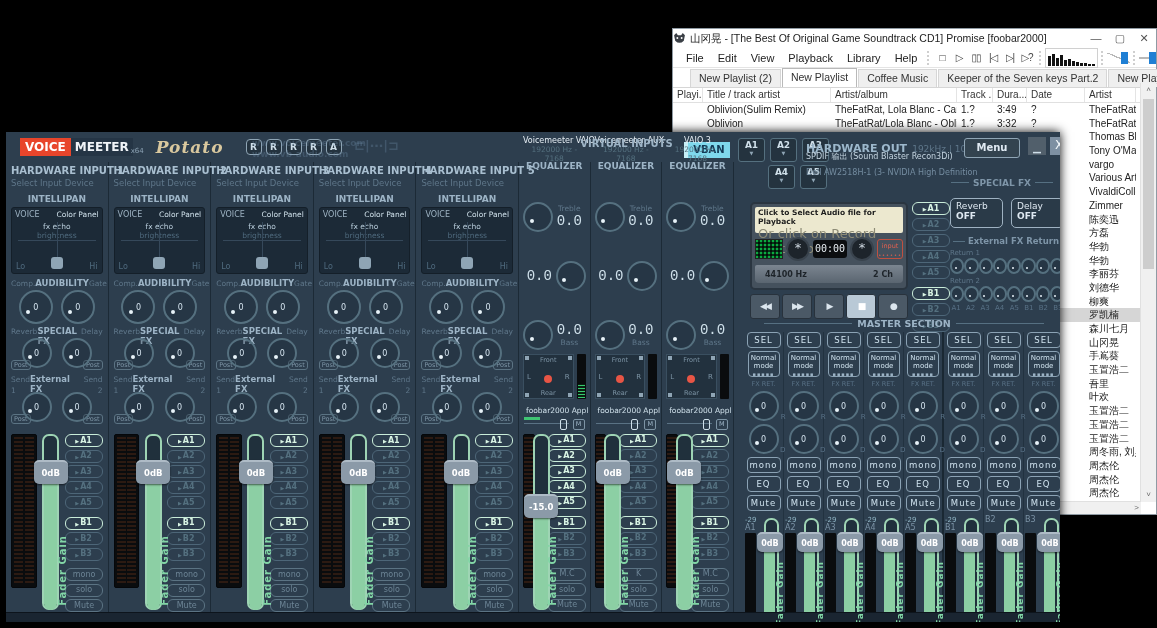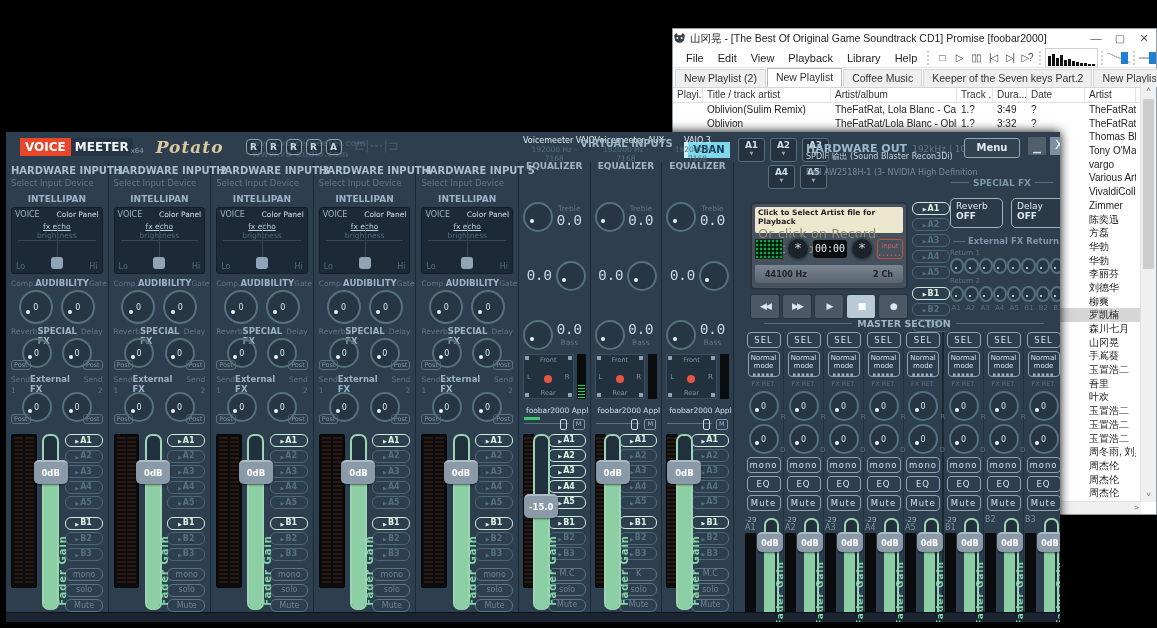--- a/index.html
+++ b/index.html
@@ -13,21 +13,21 @@
   .fb-menu{height:19px;display:flex;align-items:center;padding-left:6px;border-bottom:1px solid #e4e4e4;}
   .fb-menu .mi{padding:0 7px;color:#222;font-size:11px;}
   .vsep{width:5px;height:14px;margin:0 3px;border-left:2px dotted #cfcfcf;}
   .tb-ico{width:17px;text-align:center;color:#444;font-size:10px;line-height:16px;letter-spacing:-1px;}
   .spectrum{width:62px;height:16px;background:#fff;border:1px solid #d0d0d0;display:flex;align-items:flex-end;padding:1px 2px;gap:1px;}
   .spectrum i{display:block;width:3px;background:#111;}
   .slider{position:relative;height:14px;}
   .slider .track{position:absolute;left:0;right:0;top:6px;height:2px;background:#b9b9b9;}
   .slider .ramp{position:absolute;left:0;right:0;bottom:2px;height:10px;background:linear-gradient(to top right,transparent 48%,#b9b9b9 48%,#b9b9b9 55%,transparent 55%);}
   .slider .hnd{position:absolute;top:1px;width:7px;height:12px;background:#1f7fd4;}
-  .fb-tabs{height:19px;display:flex;align-items:flex-end;background:#fff;border-bottom:1px solid #d6d6d6;padding-left:2px;}
+  .fb-tabs{height:19px;display:flex;align-items:flex-end;background:#fff;border-bottom:1px solid #d6d6d6;padding-left:17px;}
   .tab{height:17px;line-height:16px;padding:0 8px;font-size:10.5px;color:#333;background:#efefef;border:1px solid #d6d6d6;border-bottom:none;margin-right:1px;white-space:nowrap;}
   .tab.active{background:#fff;height:18px;border-color:#b9b9b9;}
   .fb-cols{height:14px;display:flex;border-bottom:1px solid #e0e0e0;background:#fff;}
   .fb-col{font-size:10px;color:#333;padding:0 4px;border-right:1px solid #e4e4e4;white-space:nowrap;overflow:hidden;line-height:13px;}
   .fb-rows{position:relative;}
   .fb-row{display:flex;height:13.7px;line-height:13.5px;background:#fff;}
   .fb-row.sel{background:#d6d6d6;}
   .fb-cell{padding:0 4px;font-size:10px;color:#222;white-space:nowrap;overflow:hidden;}
   .fb-vscroll{position:absolute;right:0;top:54px;bottom:12px;width:15px;background:#f0f0f0;border-left:1px solid #e0e0e0;}
   .fb-vscroll .arr{height:14px;text-align:center;font-size:8px;color:#6a6a6a;line-height:14px;}
@@ -53,21 +53,21 @@
   
   #vm-hw{position:absolute;left:0;top:30px;width:513px;height:450px;display:flex;}
   .hstrip{width:102.6px;box-sizing:border-box;border-right:1px solid #1c2a36;display:flex;flex-direction:column;padding:0 5px;}
   .s-head{height:32px;}
   .s-name{color:#a9bfd0;font-weight:bold;font-size:10px;padding-top:3px;white-space:nowrap;}
   .s-sub{color:#5e7689;font-size:8.5px;padding-top:2px;}
   .seclab{color:#9db4c6;font-weight:bold;font-size:9px;text-align:center;height:13px;}
   .panpanel{height:66px;background:#1c2a37;border:1px solid #141f29;border-radius:3px;position:relative;margin-bottom:4px;}
   .panpanel .voice{position:absolute;left:3px;top:2px;color:#9db2c2;font-size:8px;}
   .panpanel .cpanel{position:absolute;right:3px;top:2px;color:#cfe0ea;font-size:7.5px;}
-  .panpanel .fxe{position:absolute;left:0;right:0;top:14px;text-align:center;color:#b9cddb;font-size:7.5px;text-decoration:underline;}
+  .panpanel .fxe{position:absolute;left:0;right:0;top:14px;text-align:center;color:#b9cddb;font-size:7.5px;}
   .panpanel .bri{position:absolute;left:0;right:0;top:23px;text-align:center;color:#4f6a7e;font-size:7.5px;}
   .panpanel .hline{position:absolute;left:6px;right:6px;top:32px;border-top:1px solid #35485a;}
   .panpanel .vline{position:absolute;left:50%;top:14px;bottom:8px;border-left:1px solid #35485a;}
   .panpanel .hnd{position:absolute;left:50%;margin-left:-6px;bottom:4px;width:12px;height:12px;background:#8fa5b5;border-radius:3px;}
   .panpanel .lo{position:absolute;left:4px;bottom:2px;color:#4f6a7e;font-size:8px;}
   .panpanel .hi{position:absolute;right:4px;bottom:2px;color:#4f6a7e;font-size:8px;}
   .labrow{display:flex;justify-content:space-between;align-items:baseline;height:12px;}
   .labrow .side{color:#5e7689;font-size:7.5px;}
   .labrow .mid{color:#9db4c6;font-weight:bold;font-size:8.5px;}
   .knobrow{display:flex;justify-content:space-evenly;align-items:center;}
@@ -1255,21 +1255,21 @@
     <div class="hwout-l1"><b>HARDWARE OUT</b> <span>192kHz | 1024</span></div>
     <div class="hwout-dev">SPDIF 输出 (Sound Blaster Recon3Di)</div>
     <div class="hwout-dev2">Dell AW2518H-1 (3- NVIDIA High Definition</div>
     <div class="menu-btn">Menu</div>
     <div class="minb">_</div>
     <div class="clsb">X</div>
     <div class="sfx-head">SPECIAL FX</div>
 
     <div class="rec">
       <div class="rec-label">
-        <div class="rec-l1">Click to Select Artist file for Playback</div>
+        <div class="rec-l1">Click to Select Audio file for Playback</div>
         <div class="rec-l2">Or click on Record Button below</div>
       </div>
       <div class="rec-body">
         <span class="dots"></span>
         <span class="reel">*</span>
         <span class="timedisp">00:00</span>
         <span class="reel">*</span>
         <span class="inputb"><span>input</span><i>••••••</i></span>
       </div>
       <div class="rec-band">

